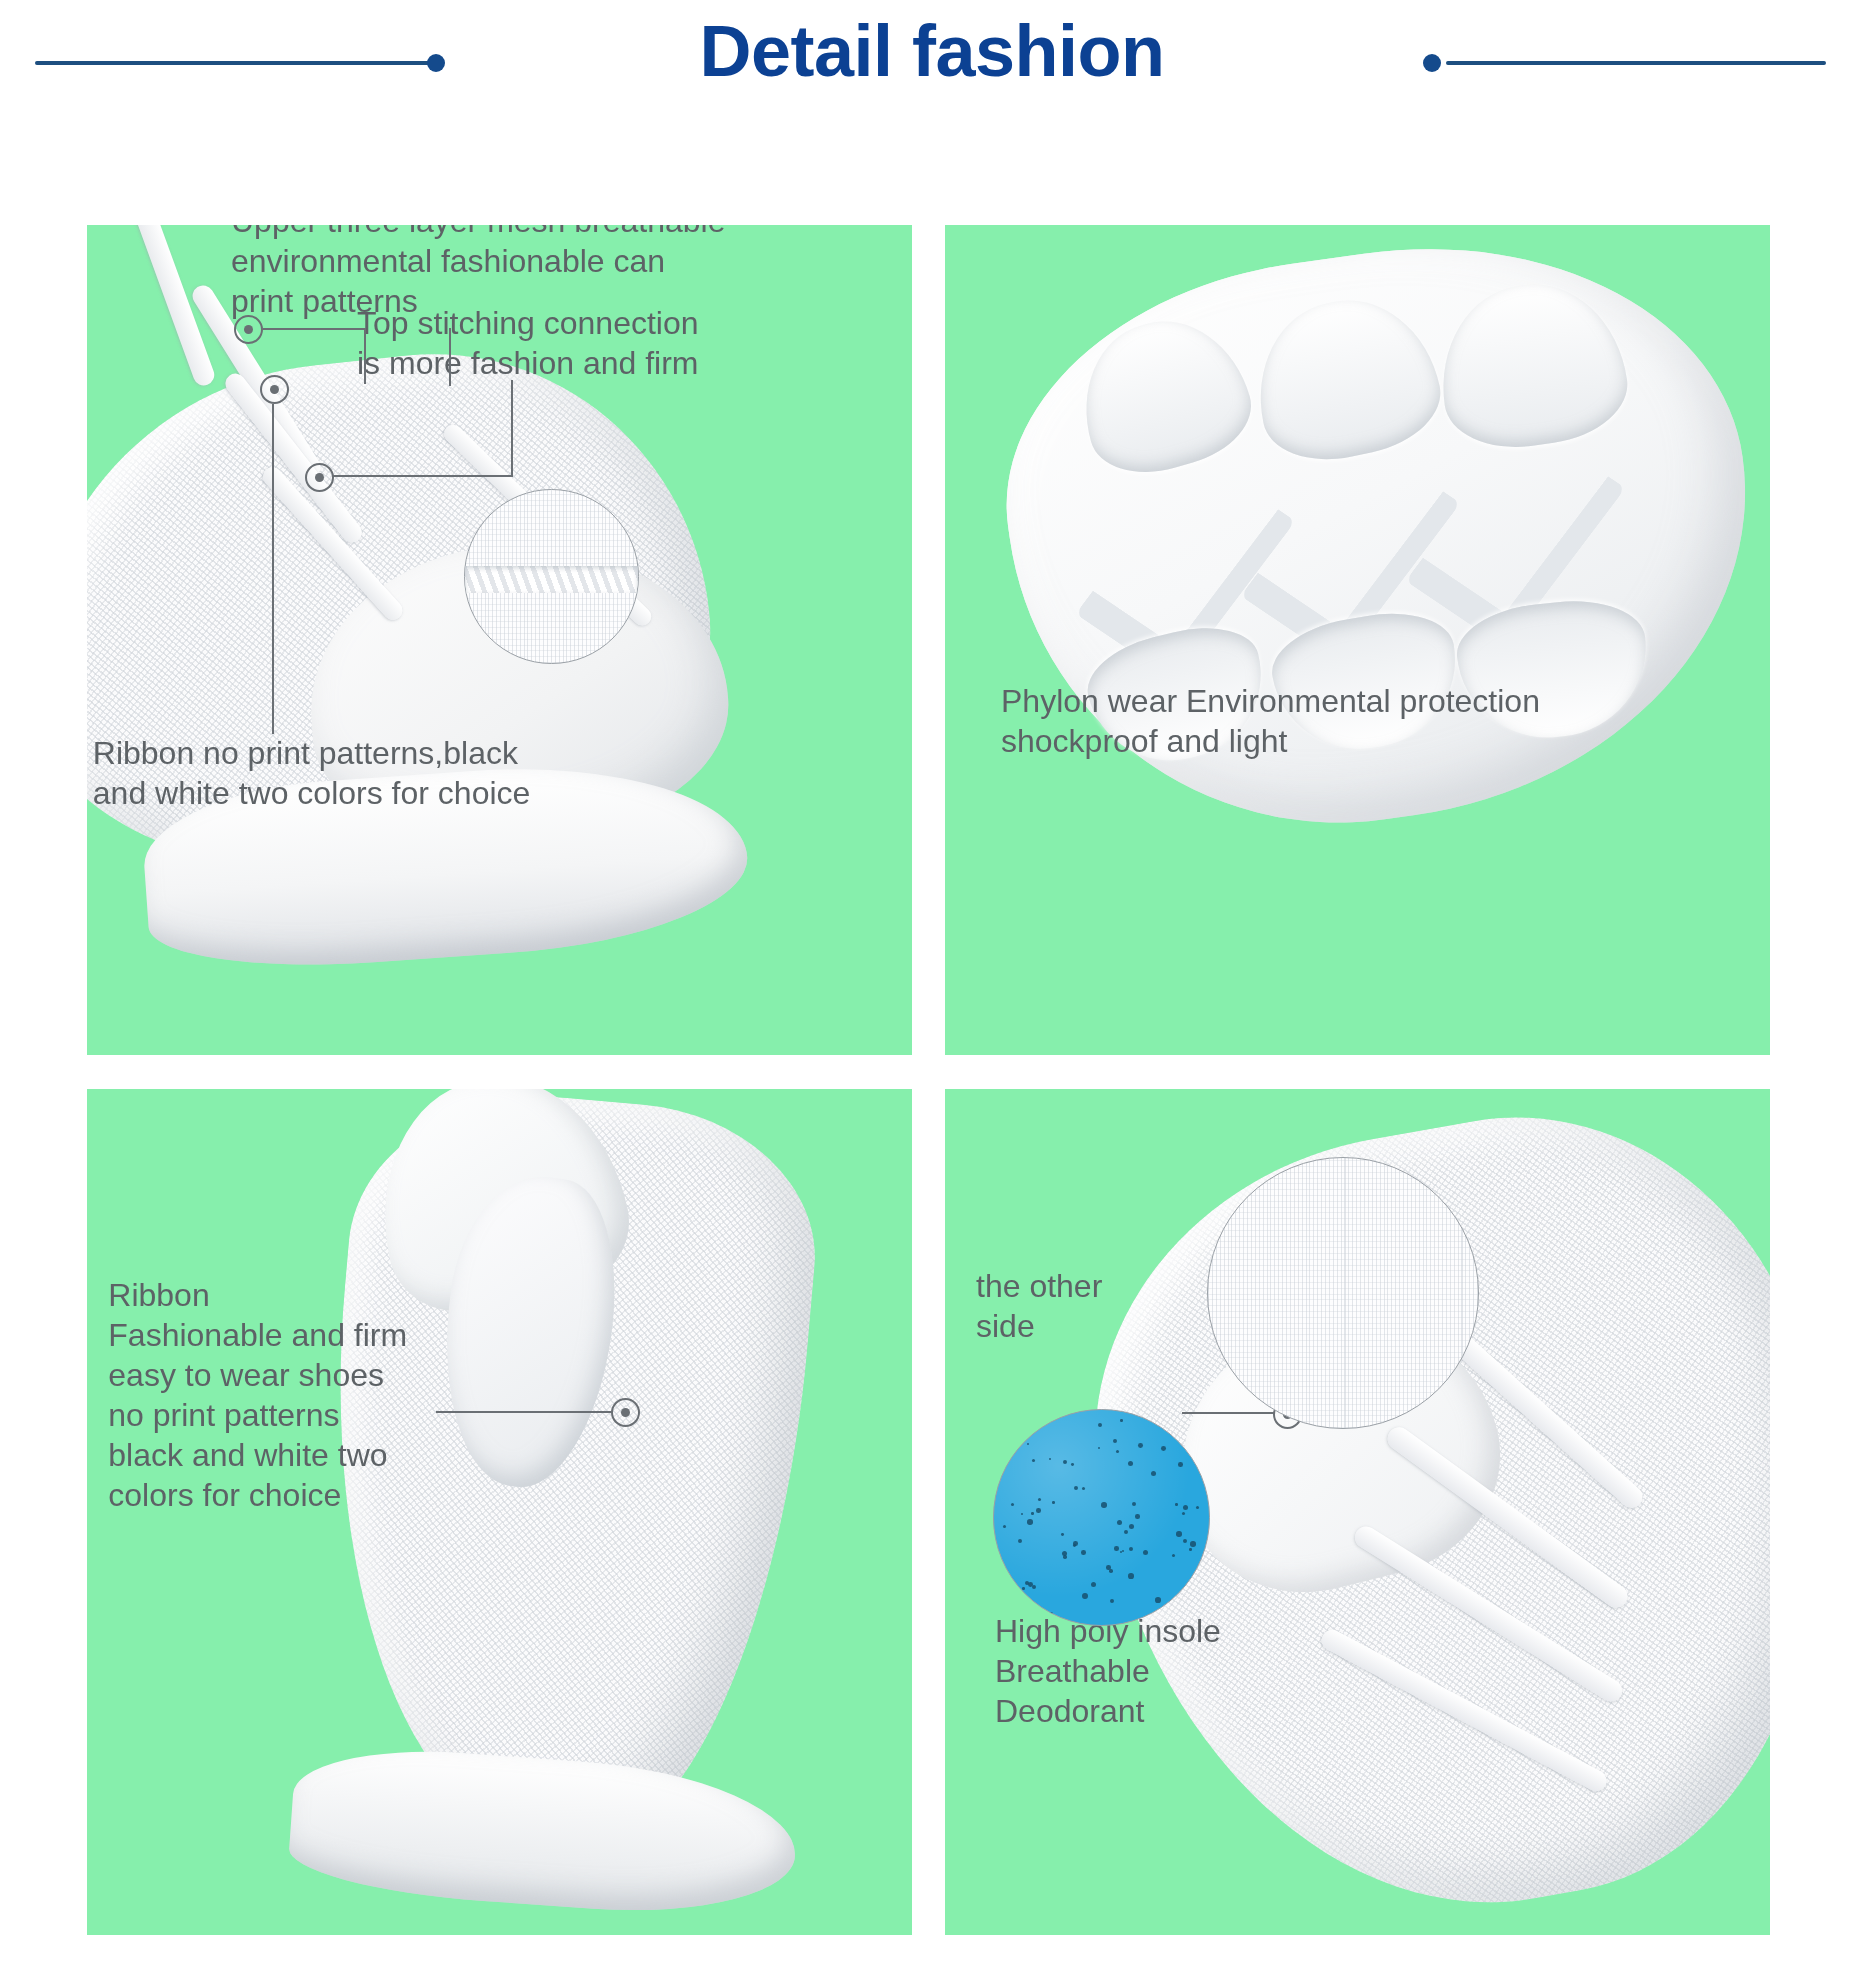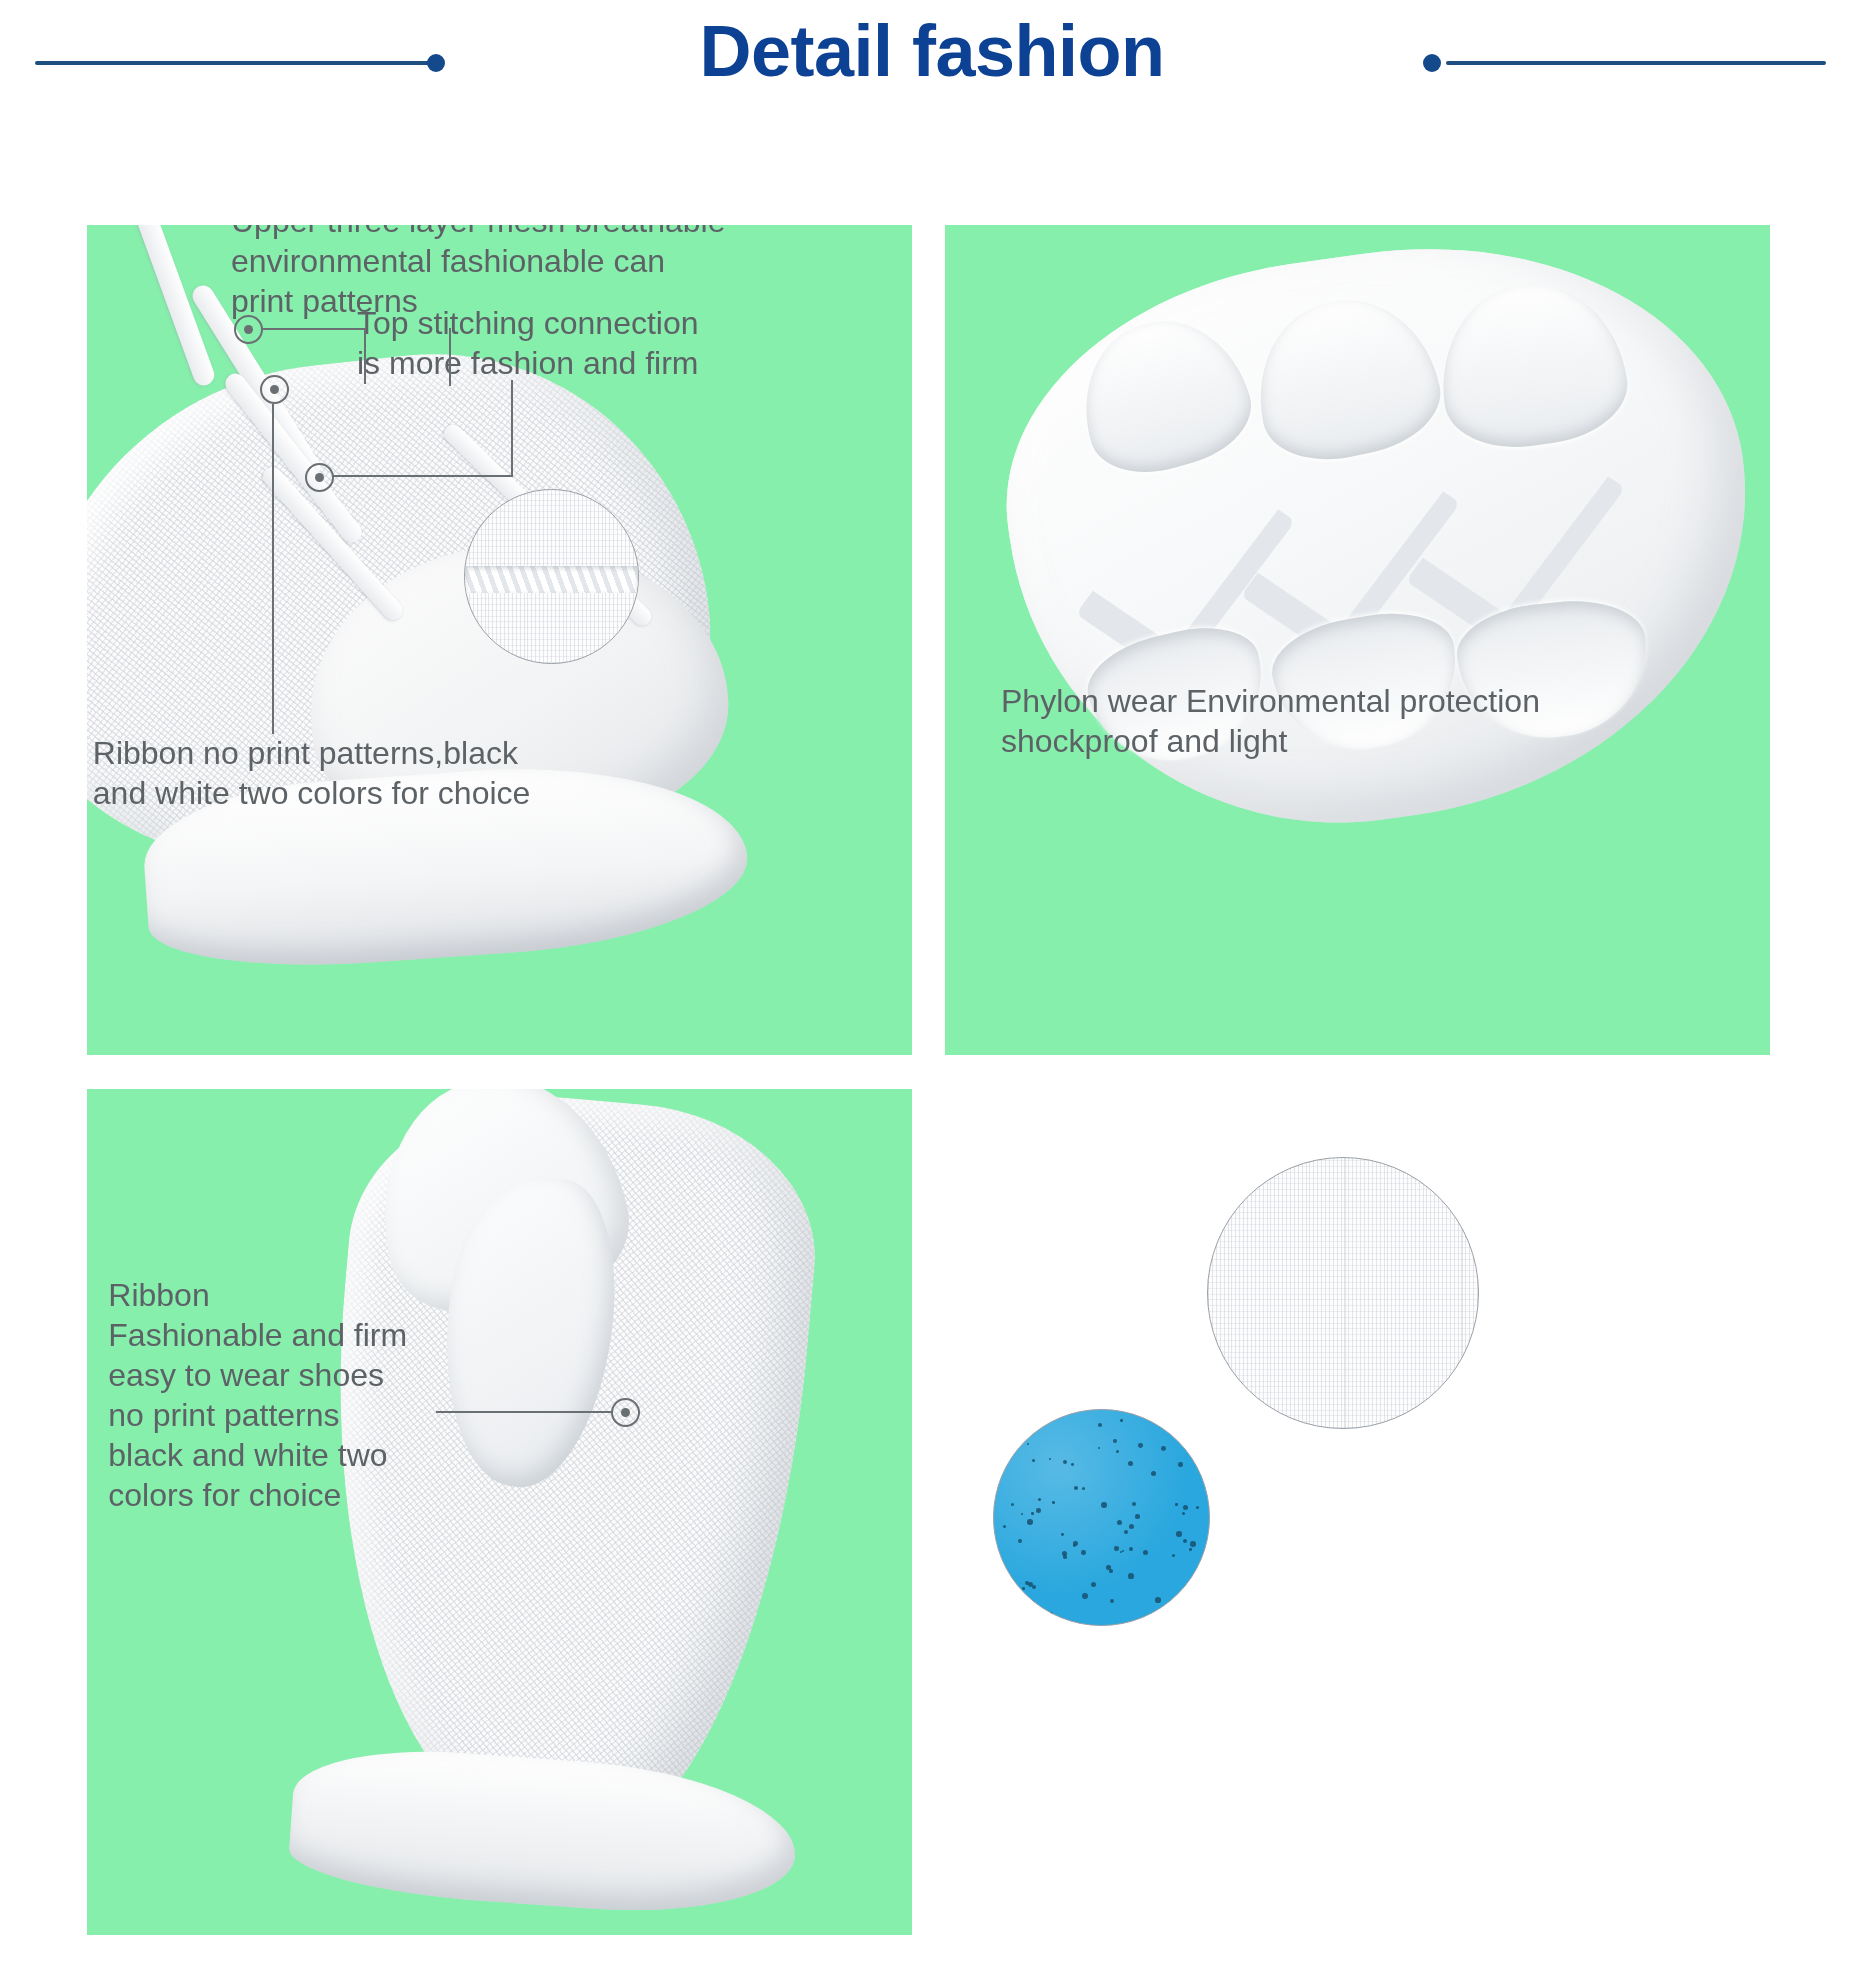--- a/index.html
+++ b/index.html
@@ -271,20 +271,39 @@
 Fashionable and firm
 easy to wear shoes
 no print patterns
 black and white two
 colors for choice</div>
 
     <div class="marker" style="left:524px;top:309px;"></div>
     <div class="lead lead-h" style="left:349px;top:322px;width:177px;"></div>
   </div>
 
+  <div class="panel" id="panel-high-poly-insole">
+    <div class="photo">
+      <div id="shoe4-body" class="mesh-tex"></div>
+      <div id="shoe4-tongue"></div>
+      <div class="lace4" id="lace4d"></div>
+      <div class="lace4" id="lace4a"></div>
+      <div class="lace4" id="lace4b"></div>
+      <div class="lace4" id="lace4c"></div>
+    </div>
+
+    <div class="anno" style="left:31px;top:177px;width:252px;">the other
+side</div>
+    <div class="anno" style="left:50px;top:522px;width:330px;">High poly insole
+Breathable
+Deodorant</div>
+
+    <div class="marker" style="left:328px;top:311px;"></div>
+    <div class="lead lead-h" style="left:237px;top:323px;width:93px;"></div>
+  </div>
 
 </div>
 
 <div class="zoomcircle knit-tex" id="mesh-zoom" style="position:absolute;"></div>
 
 <div id="insole-swatch">
     <div class="speck" style="width: 4px; height: 4px; left: 189px; top: 129px;"></div>
     <div class="speck" style="width: 4px; height: 4px; left: 138px; top: 92px;"></div>
     <div class="speck" style="width: 2.9px; height: 2.9px; left: 79px; top: 134px;"></div>
     <div class="speck" style="width: 2.7px; height: 2.7px; left: 37px; top: 102px;"></div>

